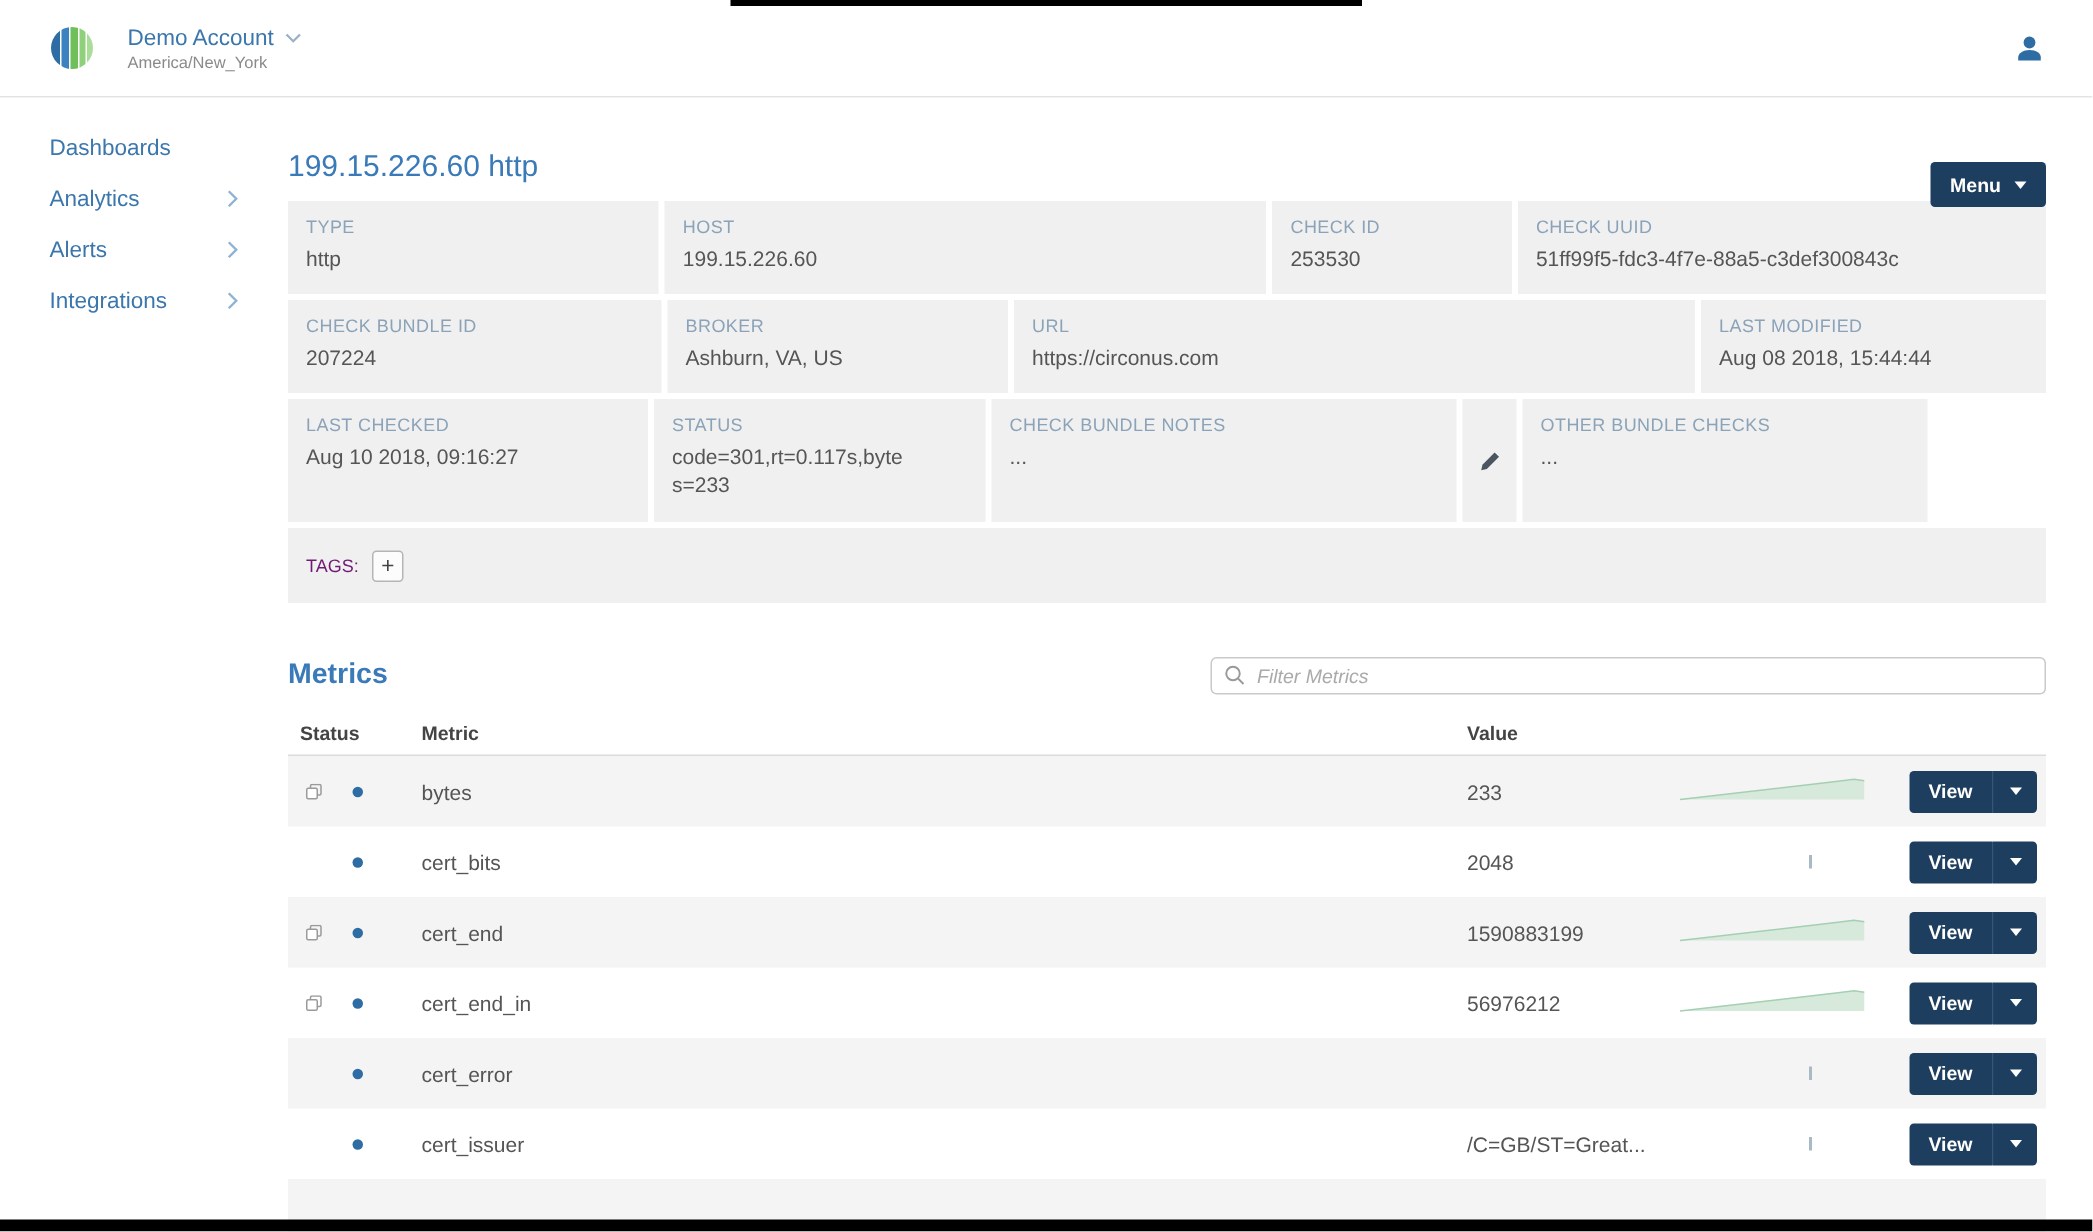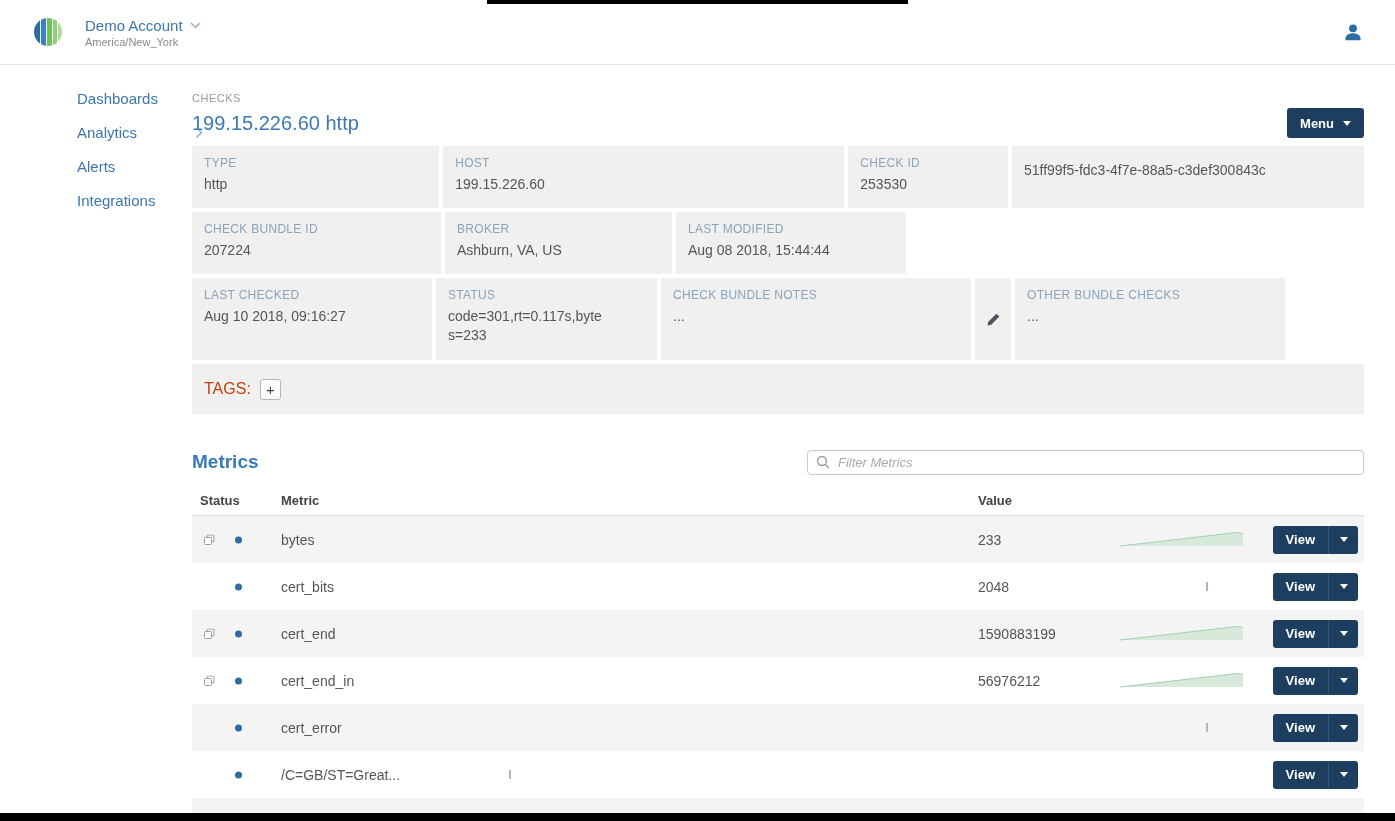--- a/index.html
+++ b/index.html
@@ -20,21 +20,21 @@
   .logo { margin-left:33px; cursor:pointer; display:flex; }
   .account { margin-left:22px; cursor:pointer; }
   .account-name { font-size:15px; color:#3b76ad; display:flex; align-items:center; gap:7px; }
   .account-tz { font-size:11px; color:#8a8a8a; margin-top:2px; }
   .avatar { margin-left:auto; margin-right:31px; cursor:pointer; display:flex; }
 
   
   .layout { display:flex; }
   .sidebar { width:192px; padding:23px 0 0 33px; }
   .nav-item { display:flex; align-items:center; justify-content:space-between; width:126px;
-              color:#3b76ad; font-size:15px; height:20px; margin-bottom:14px; cursor:pointer;margin-left:44px; }
+              color:#3b76ad; font-size:15px; height:20px; margin-bottom:14px; cursor:pointer; }
   .nav-item .chev { display:flex; }
 
   .main { width:1172px; position:relative; padding-top:27px; }
 
   .checks-label { font-size:11px; color:#9a9a9a; letter-spacing:.5px; }
   .check-title { font-size:20px; color:#3a7ab8; margin-top:8px; font-weight:400; }
 
   .menu-btn { position:absolute; top:43px; right:0; height:30px; background:#1d3e5f; color:#fff;
               border:none; border-radius:3px; font-size:13px; font-weight:bold; padding:0 13px;
               display:flex; align-items:center; gap:9px; cursor:pointer; font-family:inherit; }
@@ -44,21 +44,21 @@
   .cards { margin-top:11px; }
   .card-row { display:flex; gap:4px; margin-bottom:4px; }
   .card { background:#f0f0f0; padding:10px 12px; height:62px; }
   .card-row.tall .card { height:82px; }
   .card-label { font-size:12px; color:#8ba3b8; letter-spacing:.3px; }
   .card-value { font-size:14px; color:#555; margin-top:5px; word-break:break-all; line-height:1.35; }
   .wrap-narrow { max-width:158px; }
   .card-edit { width:36px; height:82px; background:#f0f0f0; display:flex; align-items:center; justify-content:center; cursor:pointer; }
 
   .tags-row { background:#f0f0f0; height:50px; display:flex; align-items:center; padding-left:12px; gap:9px; }
-  .tags-label { font-size:16px; color:#c2410c; }
+  .tags-label { font-size:12px; color:#701a75; }
   .tag-add { width:21px; height:21px; background:#fcfcfc; border:1px solid #b5b5b5; border-radius:3px;
              font-size:15px; line-height:1; color:#444; display:flex; align-items:center; justify-content:center; cursor:pointer; }
 
   
   .metrics-header { display:flex; align-items:center; justify-content:space-between; margin-top:34px; height:28px; }
   .metrics-title { font-size:19px; color:#3a7ab8; font-weight:bold; }
   .filter-wrap { position:relative; width:557px; }
   .filter-input { width:100%; height:25px; border:1px solid #c9c9c9; border-radius:4px;
                   padding:0 8px 0 30px; font-size:13px; color:#555; font-family:inherit; outline:none; font-style:normal; }
   .filter-input::placeholder { color:#aaa; font-style:italic; }
@@ -152,21 +152,20 @@
       <span>Integrations</span>
       <span class="chev">
         <svg width="8" height="13" viewBox="0 0 8 13">
             <polyline points="1.5,1.5 6.5,6.5 1.5,11.5" fill="none" stroke="#8fb3d4" stroke-width="1.6"></polyline>
           </svg>
       </span>
     </div>
   </div>
 
   <div class="main">
-    <div class="checks-label">CHECKS</div>
     <div class="check-title">199.15.226.60 http</div>
 
     <button class="menu-btn">
       <span>Menu</span>
       <span class="caret-down"></span>
     </button>
 
     <div class="cards">
       <div class="card-row">
         <div class="card" style="width:256px">
@@ -175,31 +174,36 @@
         </div>
         <div class="card" style="width:416px">
           <div class="card-label">HOST</div>
           <div class="card-value">199.15.226.60</div>
         </div>
         <div class="card" style="width:165px">
           <div class="card-label">CHECK ID</div>
           <div class="card-value">253530</div>
         </div>
         <div class="card" style="width:365px">
+          <div class="card-label">CHECK UUID</div>
           <div class="card-value">51ff99f5-fdc3-4f7e-88a5-c3def300843c</div>
         </div>
       </div>
       <div class="card-row">
         <div class="card" style="width:249px">
           <div class="card-label">CHECK BUNDLE ID</div>
           <div class="card-value">207224</div>
         </div>
         <div class="card" style="width:227px">
           <div class="card-label">BROKER</div>
           <div class="card-value">Ashburn, VA, US</div>
+        </div>
+        <div class="card" style="width:454px">
+          <div class="card-label">URL</div>
+          <div class="card-value">https://circonus.com</div>
         </div>
         <div class="card" style="width:230px">
           <div class="card-label">LAST MODIFIED</div>
           <div class="card-value">Aug 08 2018, 15:44:44</div>
         </div>
       </div>
       <div class="card-row tall">
         <div class="card" style="width:240px">
           <div class="card-label">LAST CHECKED</div>
           <div class="card-value">Aug 10 2018, 09:16:27</div>
@@ -390,20 +394,21 @@
           <span class="caret-down"></span>
         </button>
       </span>
     </div>
   </div>
           <div class="mrow">
     <div class="cell-status">
 
       <span class="status-dot" style="visibility: visible;"></span>
     </div>
+    <div class="cell-metric">cert_issuer</div>
     <div class="cell-value">/C=GB/ST=Great...</div>
     <div class="cell-spark">
 
       <span class="trend-tick"></span>
     </div>
     <div class="cell-action">
       <span class="view-group">
         <button class="view-main">
           <span>View</span>
         </button>

